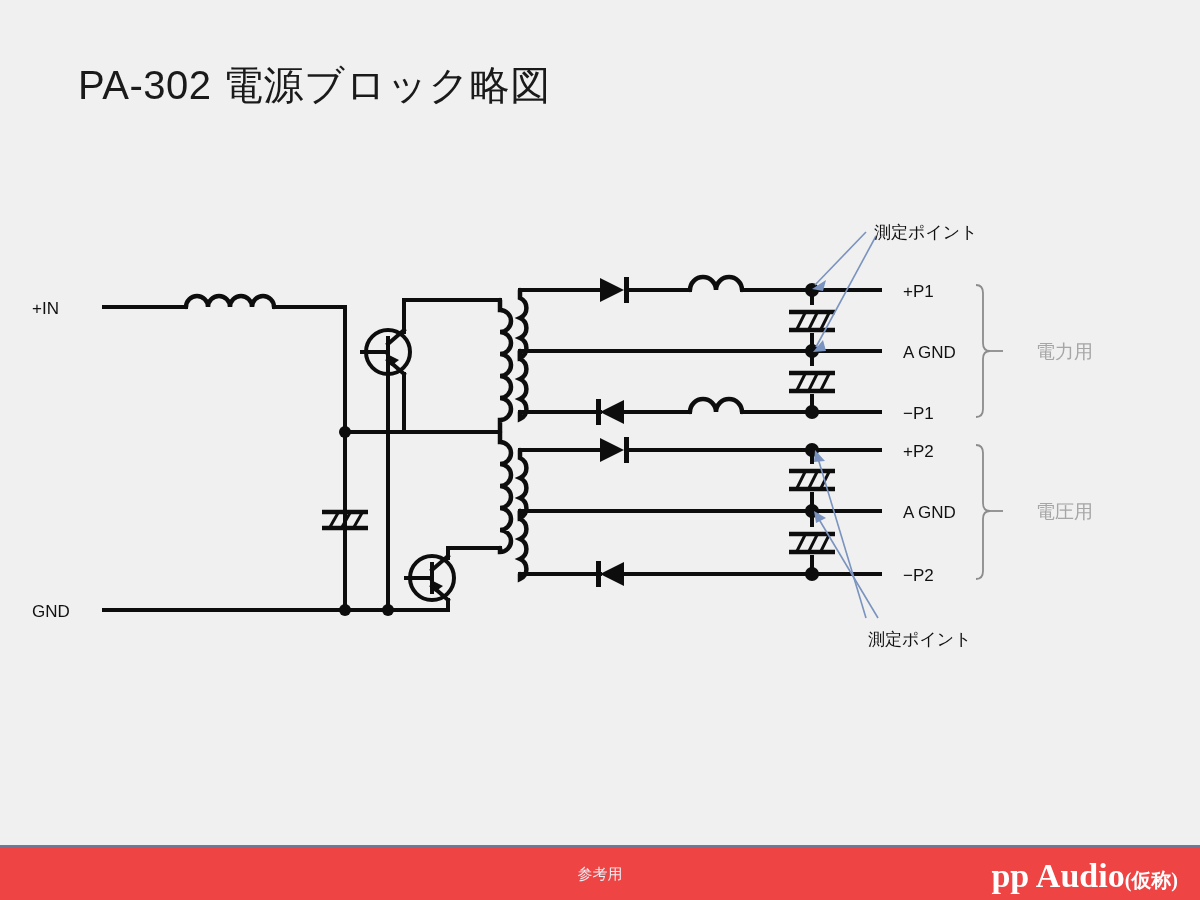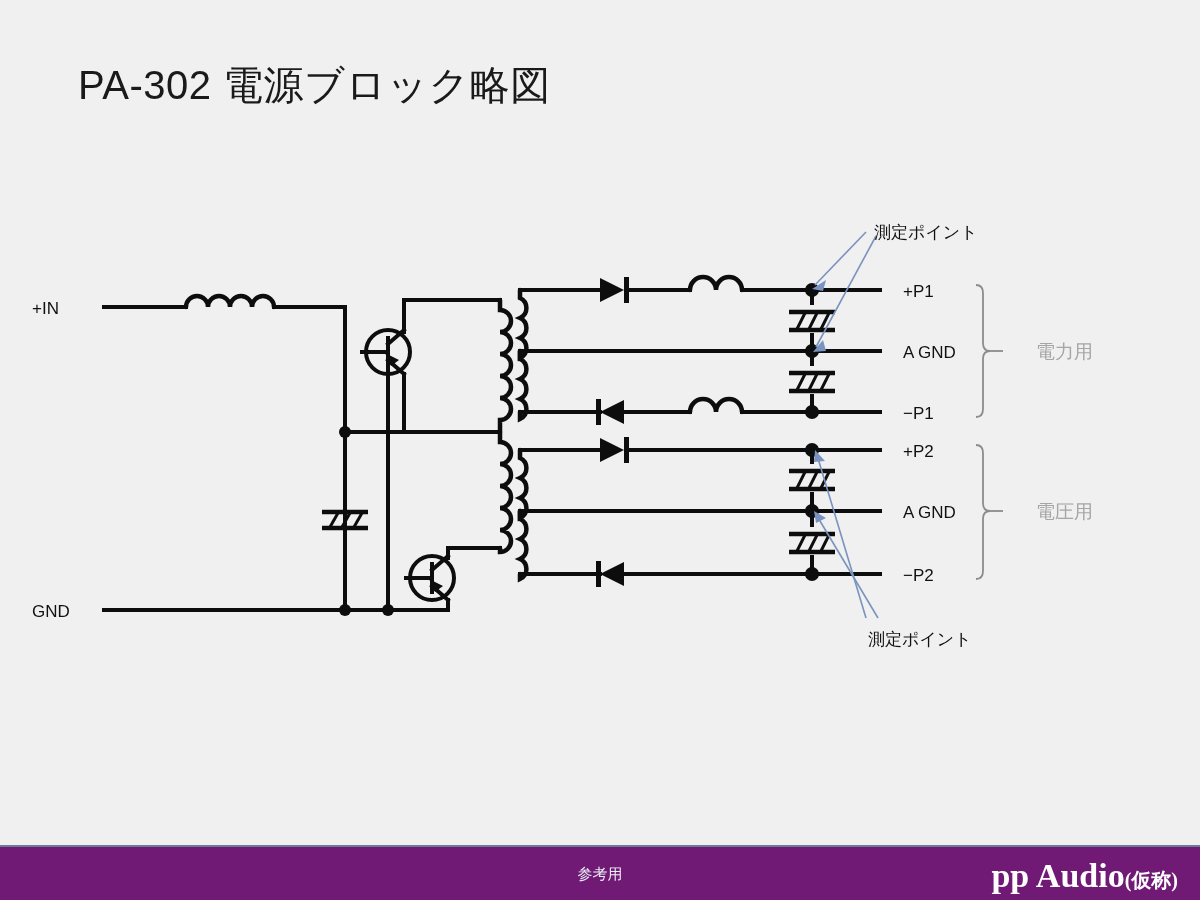--- a/index.html
+++ b/index.html
@@ -37,21 +37,21 @@
     top: 0;
     width: 1200px;
     height: 845px;
   }
   #footer-bar {
     position: absolute;
     left: 0;
     top: 845px;
     width: 1200px;
     height: 55px;
-    background: #701a75;
+    background: #ef4444;
     border-top: 2px solid #6b7a99;
     box-sizing: border-box;
   }
   #footer-center-text {
     position: absolute;
     left: 0;
     top: 0;
     width: 1200px;
     height: 53px;
     line-height: 53px;

